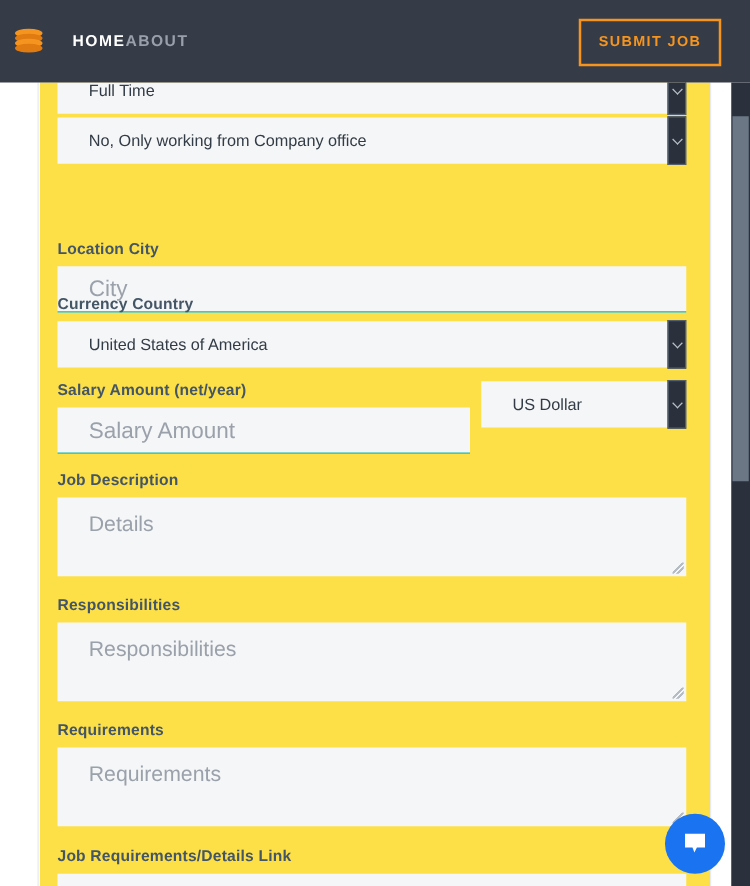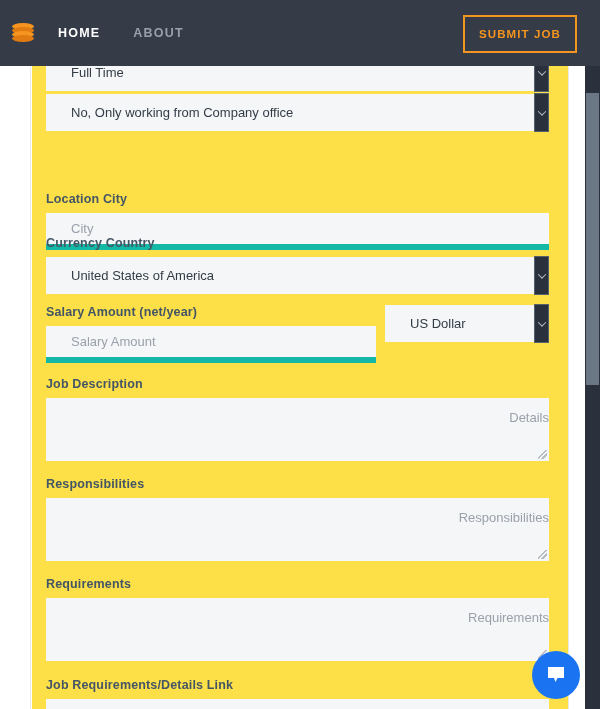--- a/index.html
+++ b/index.html
@@ -53,21 +53,20 @@
   #logo .d3 { top: 9px;  background:#f5951f; }
   #logo .d4 { top: 13px; background:#e07b12; }
 
   #nav {
     position: absolute;
     left: 58px;
     top: 0;
     height: 66px;
     display: flex;
     align-items: center;
-    gap: 33px;
   }
   .nav-link {
     font-size: 12.5px;
     letter-spacing: 1.2px;
     font-weight: 600;
     text-decoration: none;
     cursor: pointer;
     white-space: nowrap;
   }
   .nav-link.active { color: #ffffff; }
@@ -145,23 +144,23 @@
     margin-bottom: 7px;
     display: block;
   }
 
   .input-box {
     position: relative;
     width: 100%;
     height: 37px;
     background: #f5f6f7;
     border: none;
-    border-bottom: 6px solid #14b8a6;
+    border-bottom: 1px solid #14b8a6;
     font-family: "Liberation Sans", sans-serif;
-    font-size: 13px;
+    font-size: 18px;
     color: #9aa1ab;
     padding: 0 0 0 25px;
     display: flex;
     align-items: center;
   }
 
   .select-box {
     position: relative;
     width: 100%;
     height: 37px;
@@ -191,24 +190,23 @@
     border-right: 1.4px solid #b9bfc7;
     border-bottom: 1.4px solid #b9bfc7;
     transform: rotate(45deg) translate(-1px,-1px);
   }
 
   .textarea-box {
     position: relative;
     width: 100%;
     height: 63px;
     background: #f5f6f7;
-    font-size: 13px;
+    font-size: 17px;
     color: #9aa1ab;
     padding: 12px 0 0 25px;
-    text-align: right;
   }
   .resize-handle {
     position: absolute;
     right: 2px; bottom: 2px;
     width: 9px; height: 9px;
     background:
       linear-gradient(135deg, transparent 0 42%, #b6bcc4 42% 54%, transparent 54% 66%, #b6bcc4 66% 78%, transparent 78% 100%);
     cursor: nwse-resize;
   }
 

